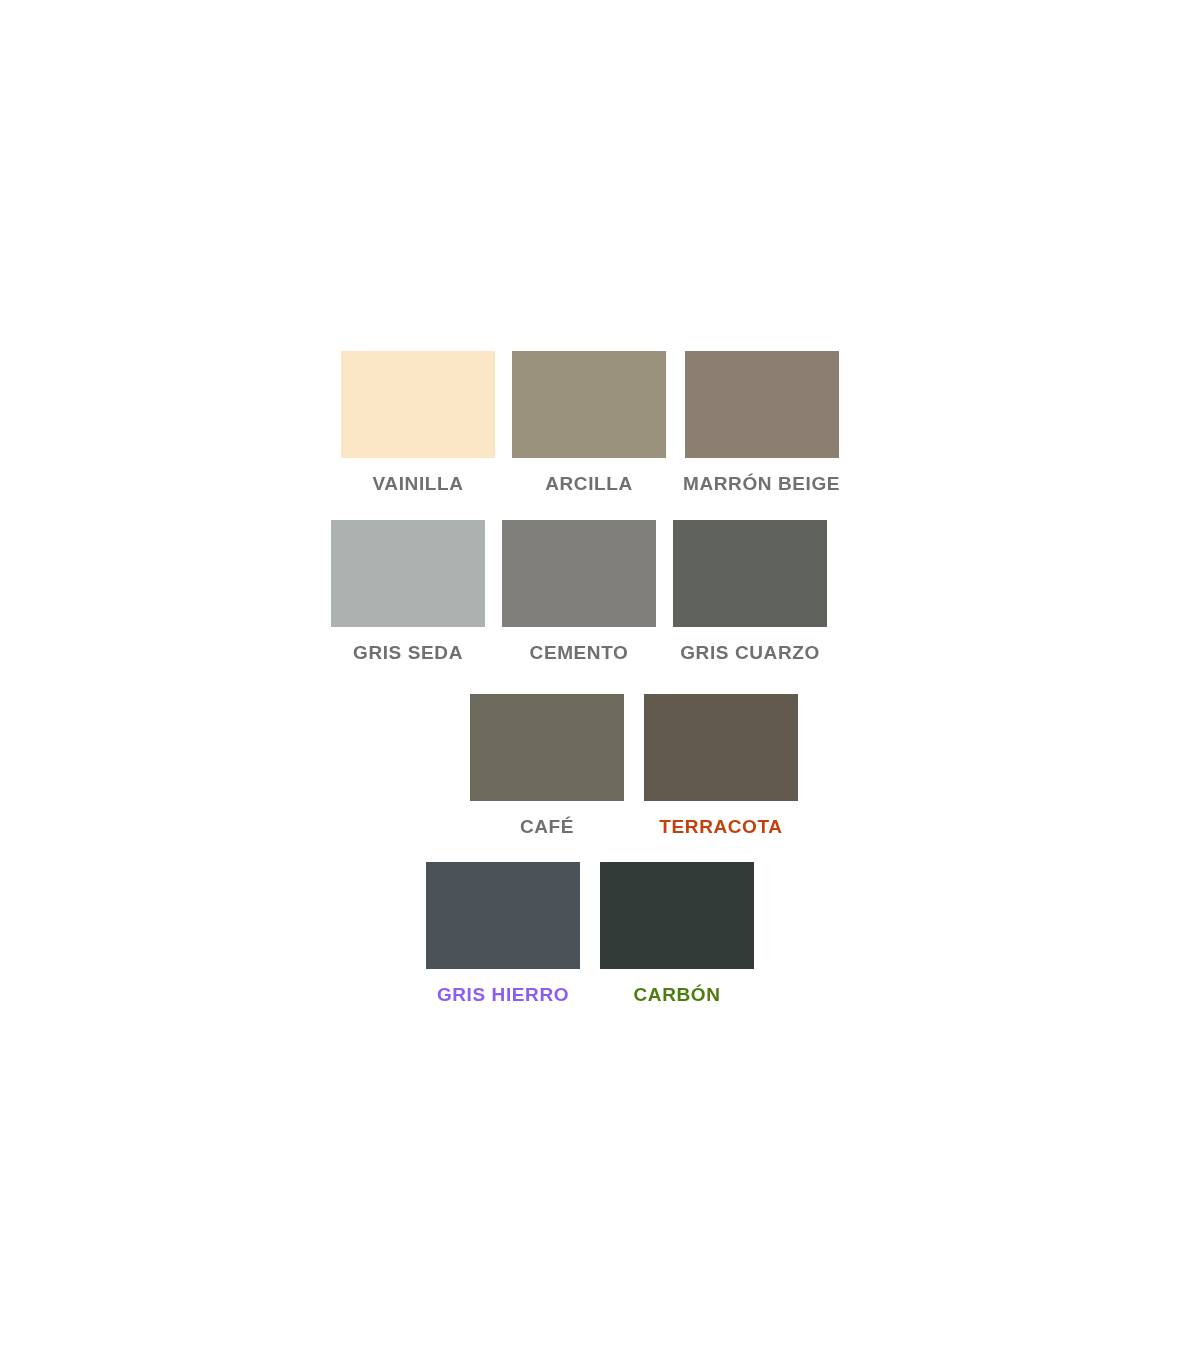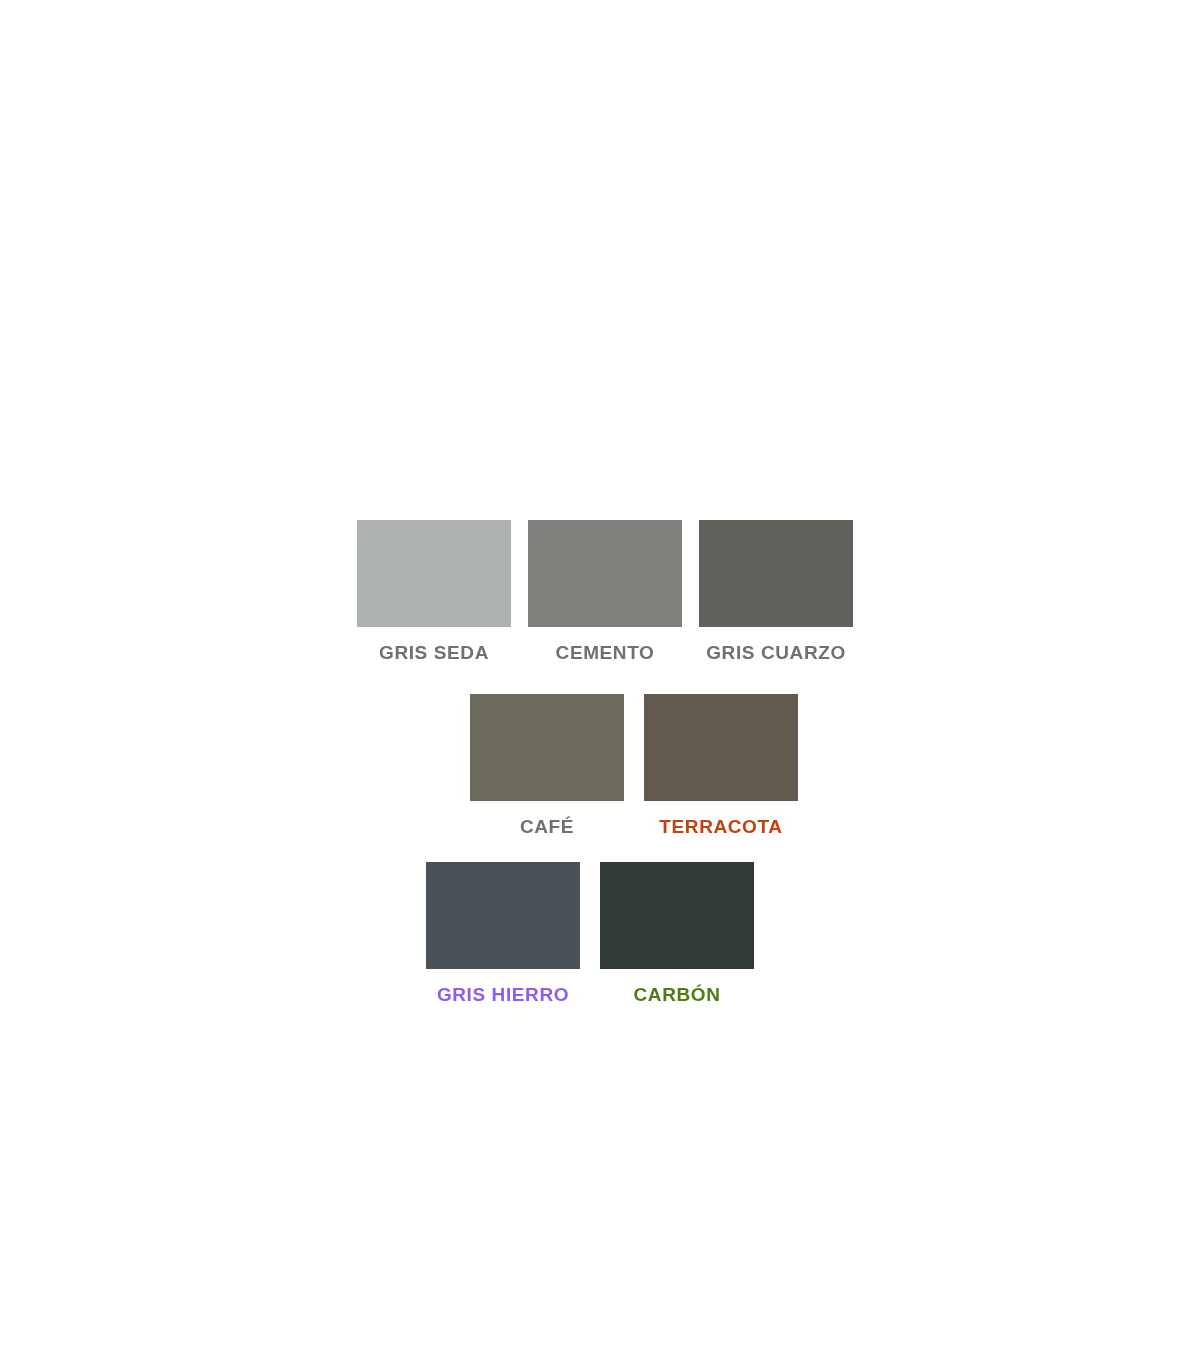--- a/index.html
+++ b/index.html
@@ -40,29 +40,43 @@
     font-weight: bold;
     letter-spacing: 0.6px;
     color: #6f7072;
     text-transform: uppercase;
     white-space: nowrap;
     text-align: center;
     line-height: 1;
   }
   
   #swatch-row-1 { left: 341px; top: 351px; gap: 17px; }
-  #swatch-row-2 { left: 357px; top: 520px; gap: 17px; }
+  #swatch-row-2 { left: 331px; top: 520px; gap: 17px; }
   #swatch-row-3 { left: 426px; top: 694px; gap: 20px; padding-left: 44px; }
   #swatch-row-4 { left: 426px; top: 862px; gap: 20px; }
 </style>
 </head>
 <body>
 
 <div id="palette-sheet" style="background: rgb(255, 255, 255);">
 
+  <div class="swatch-row" id="swatch-row-1">
+    <div class="swatch-cell">
+      <span class="swatch-chip" style="background-color: rgb(251, 230, 198);"></span>
+      <span class="swatch-label" style="color: rgb(111, 112, 114);">VAINILLA</span>
+    </div>
+    <div class="swatch-cell">
+      <span class="swatch-chip" style="background-color: rgb(153, 145, 123);"></span>
+      <span class="swatch-label" style="color: rgb(111, 112, 114);">ARCILLA</span>
+    </div>
+    <div class="swatch-cell">
+      <span class="swatch-chip" style="background-color: rgb(138, 127, 112);"></span>
+      <span class="swatch-label" style="color: rgb(111, 112, 114);">MARRÓN BEIGE</span>
+    </div>
+  </div>
 
   <div class="swatch-row" id="swatch-row-2">
     <div class="swatch-cell">
       <span class="swatch-chip" style="background-color: rgb(173, 178, 177);"></span>
       <span class="swatch-label" style="color: rgb(111, 112, 114);">GRIS SEDA</span>
     </div>
     <div class="swatch-cell">
       <span class="swatch-chip" style="background-color: rgb(128, 127, 123);"></span>
       <span class="swatch-label" style="color: rgb(111, 112, 114);">CEMENTO</span>
     </div>

